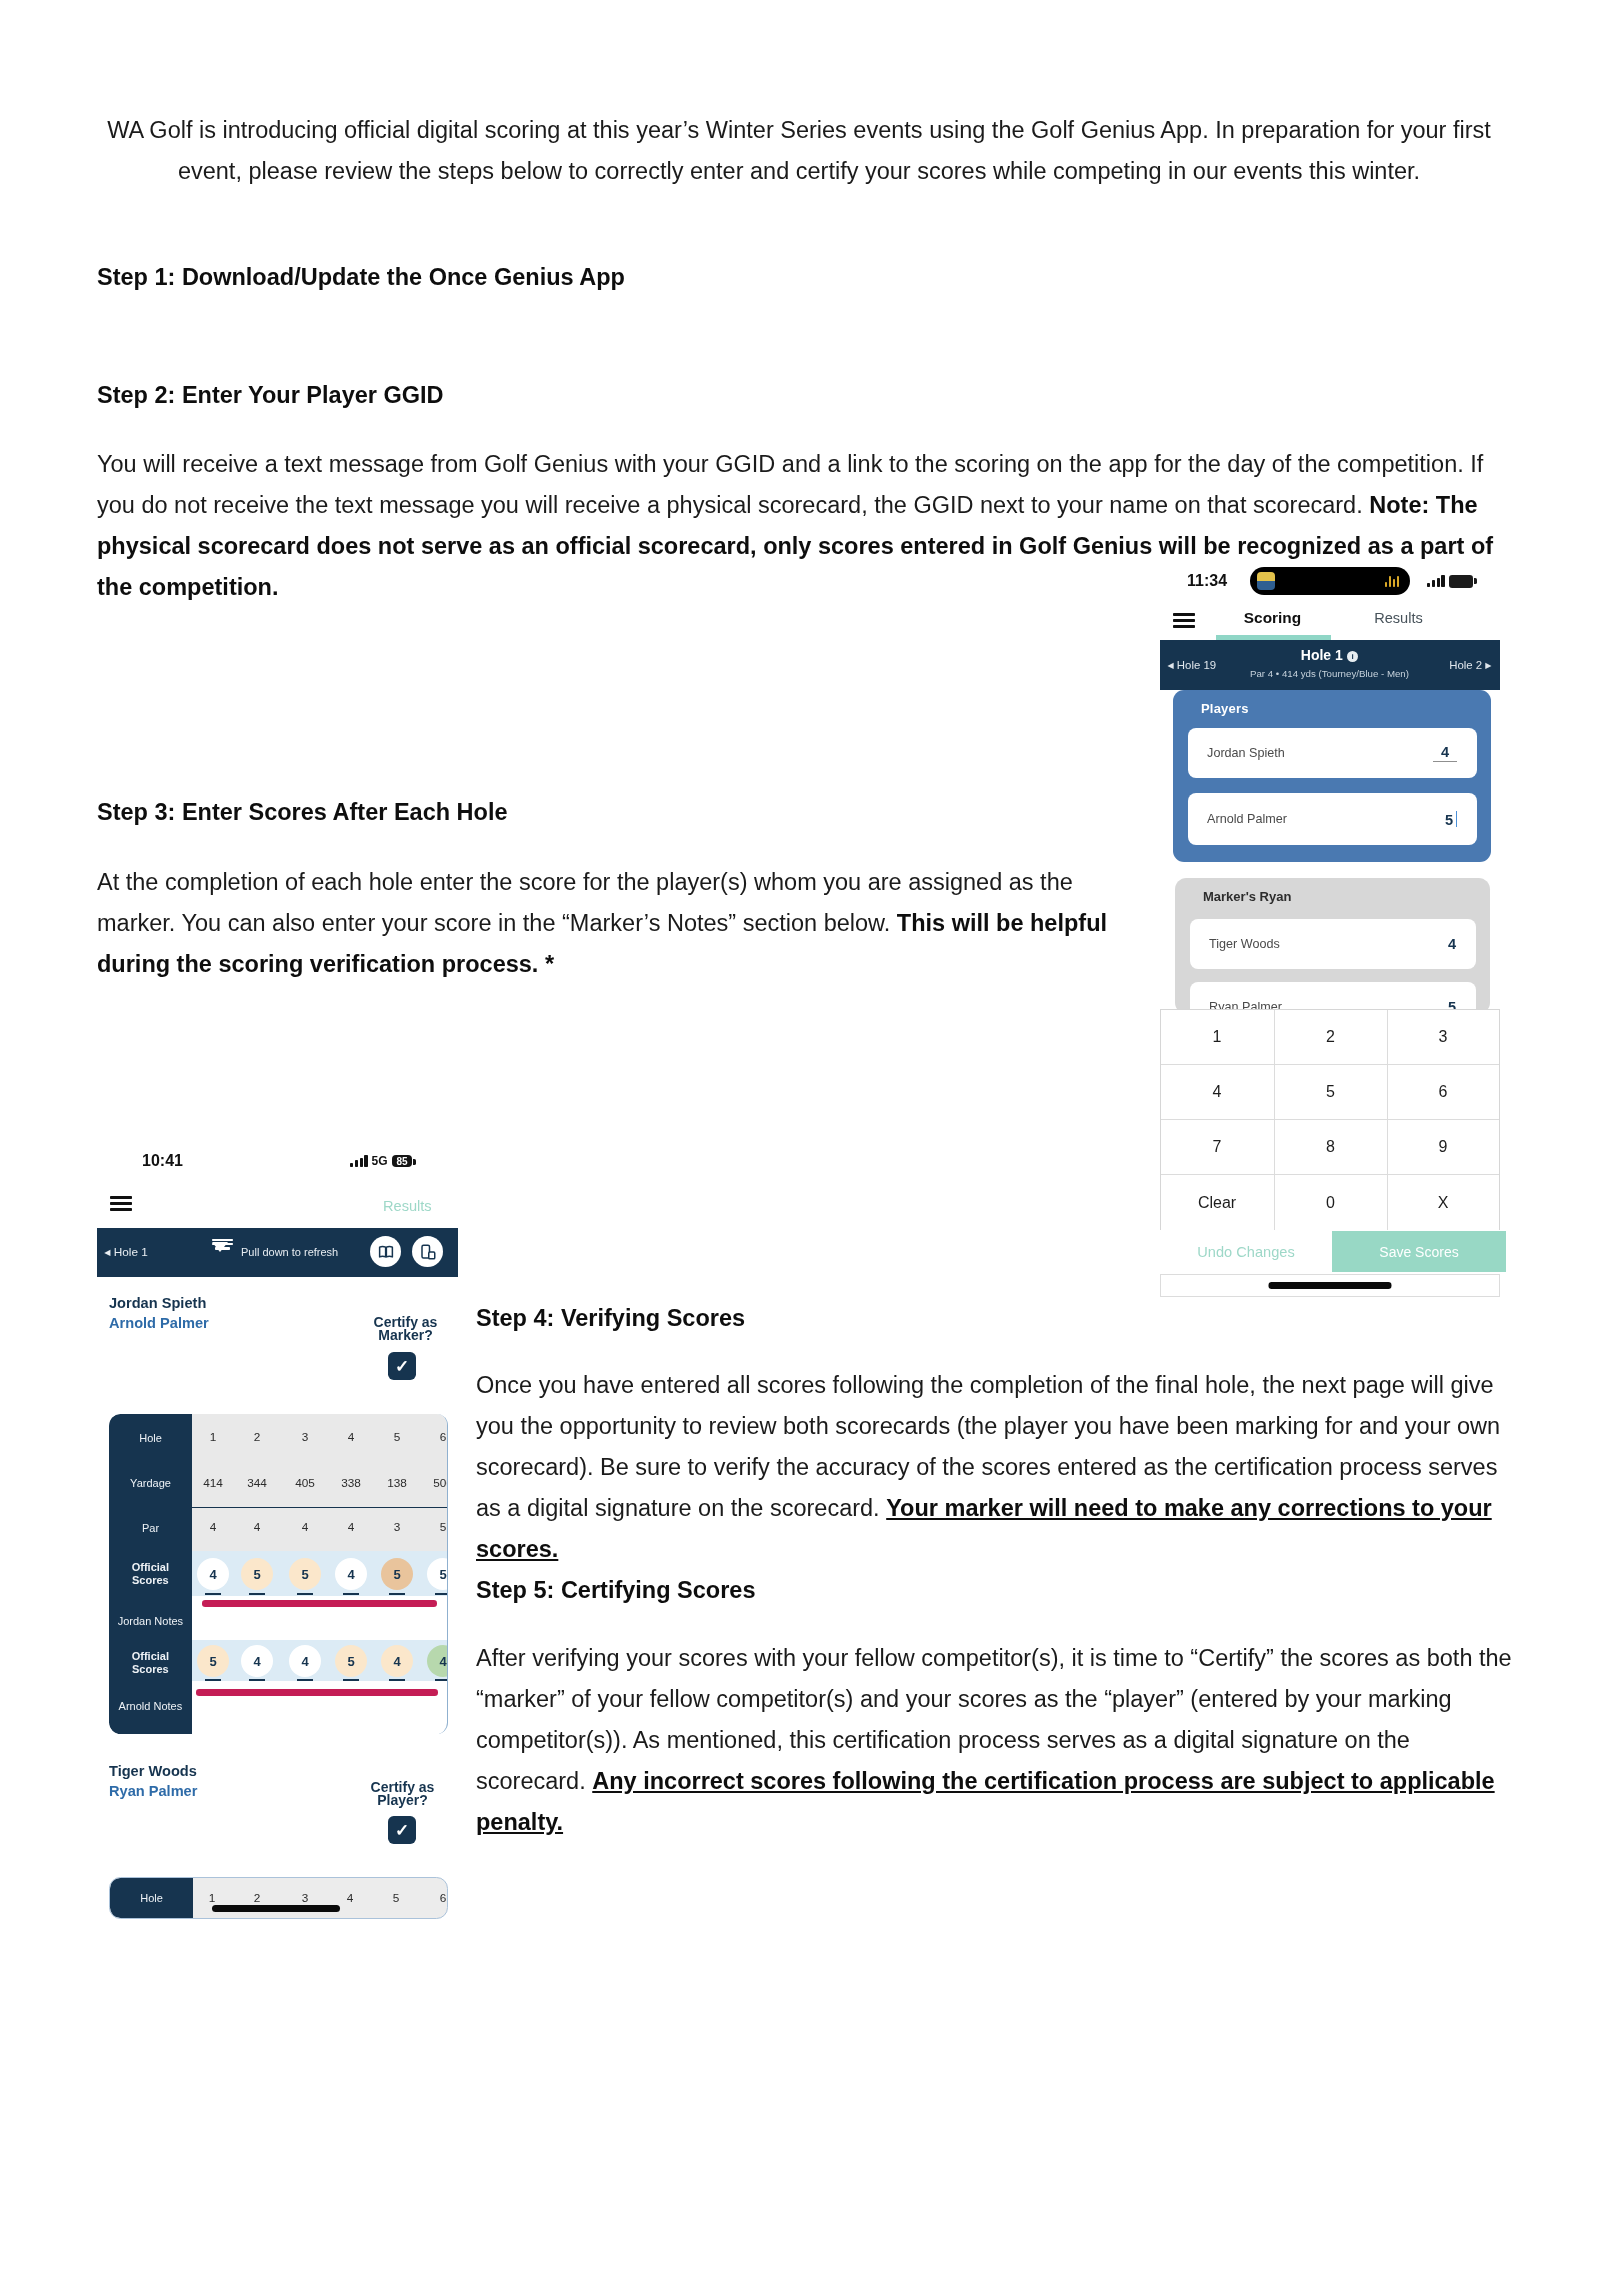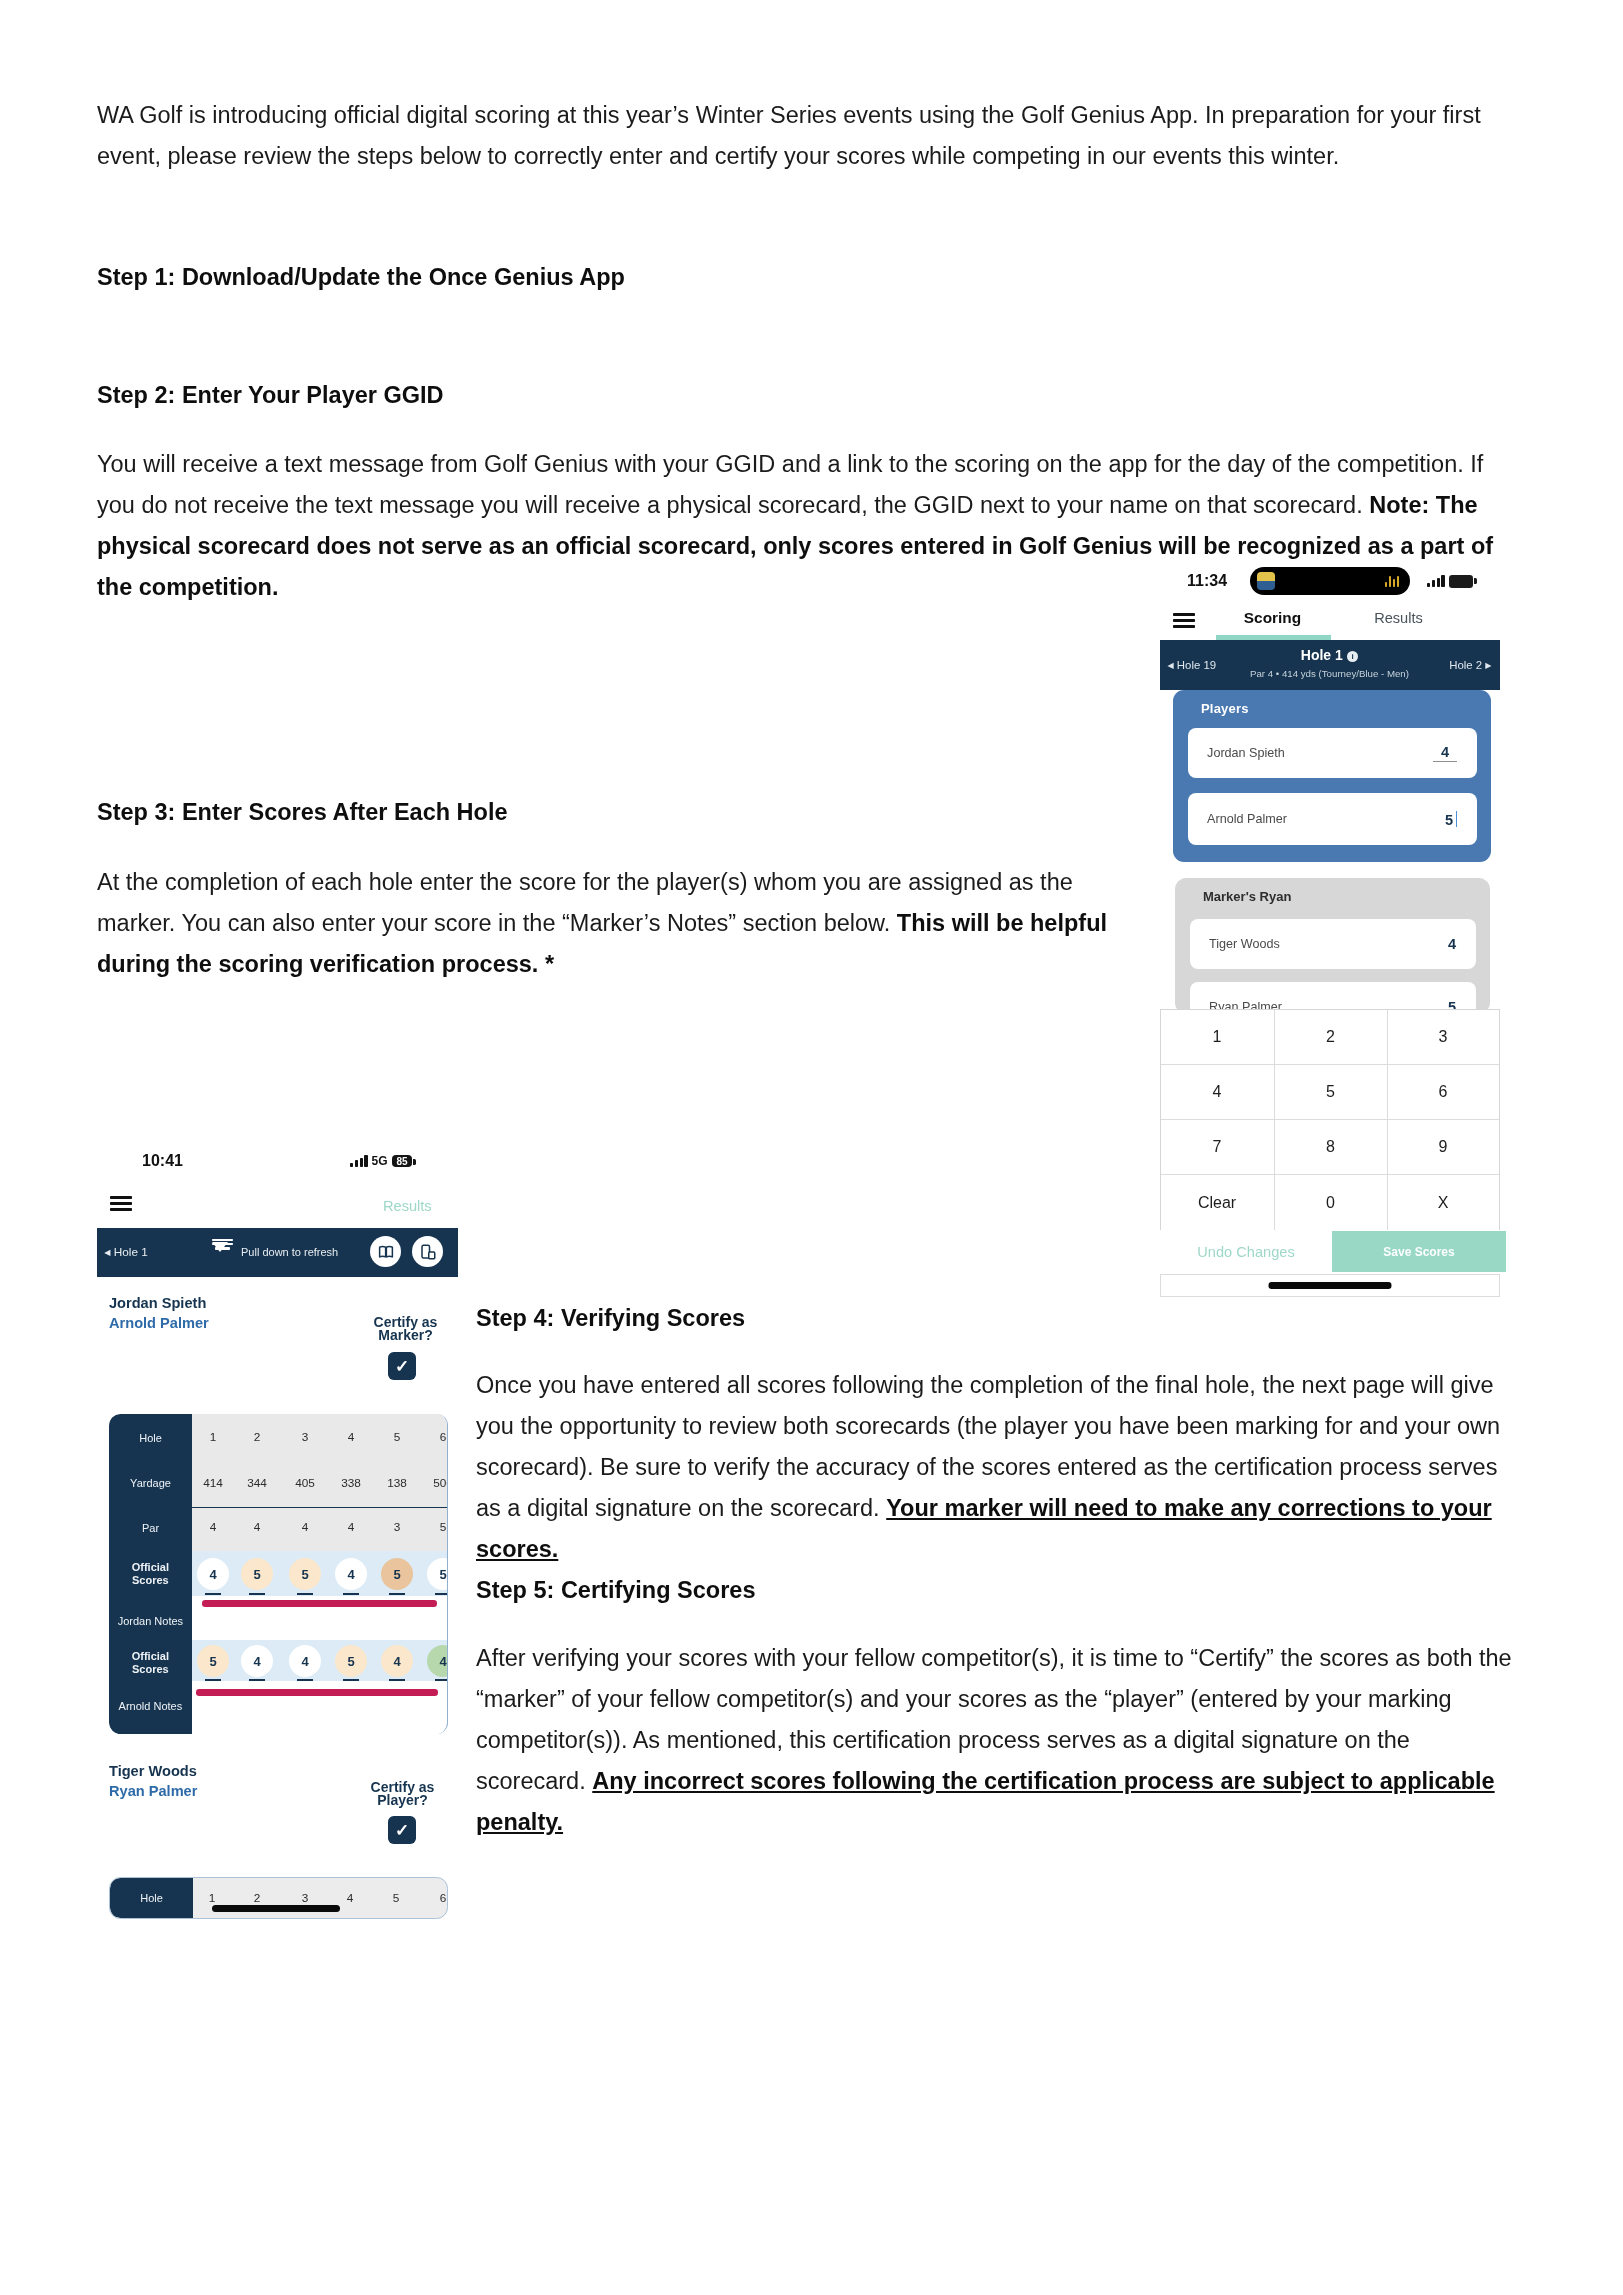--- a/index.html
+++ b/index.html
@@ -63,21 +63,21 @@
   .ph1 .kp{position:absolute;left:6.5px;top:445px;width:340px;height:221px;background:#fff;
         border:0.8px solid #d6d6d6;border-bottom:none;box-sizing:border-box;display:grid;
         grid-template-columns:114px 113px 111px;grid-auto-rows:55px;z-index:3;}
   .kp .k{display:flex;align-items:center;justify-content:center;font-size:16px;color:#1d1d1d;
         border-right:0.8px solid #dcdcdc;border-bottom:0.8px solid #dcdcdc;}
   .kp .k:nth-child(3n){border-right:none;}
   .kp .k:nth-child(n+10){border-bottom:none;}
   .ph1 .undo{position:absolute;left:6.5px;top:667px;width:173px;height:41px;display:flex;align-items:center;
         justify-content:center;color:var(--teal_text,#9ed8c8);font-size:14.6px;z-index:3;}
   .ph1 .save{position:absolute;left:179px;top:667px;width:174px;height:41px;background:var(--teal_button,#98d8c5);
-        color:#fff;font-weight:700;font-size:12px;display:flex;align-items:center;justify-content:center;z-index:3;}
+        color:#fff;font-weight:400;font-size:14px;display:flex;align-items:center;justify-content:center;z-index:3;}
   .ph1 .bbar{position:absolute;left:6.5px;top:710px;width:340px;height:23px;background:#fff;
         border:0.8px solid #dcdcdc;box-sizing:border-box;z-index:3;}
   .ph1 .bbar .hind{top:7.3px;}
   
   .ph2{position:absolute;left:97px;top:1136px;width:364px;height:791px;font-size:13px;}
   .ph2 .time{position:absolute;left:45px;top:16px;font-size:16px;font-weight:700;color:#111;}
   .ph2 .stat{position:absolute;left:253px;top:18px;display:flex;align-items:center;gap:4px;}
   .ph2 .net{font-size:12px;font-weight:600;color:#111;}
   .battpct{background:#151515;color:#fff;font-size:10px;font-weight:600;border-radius:4px;padding:0.8px 4.9px;position:relative;}
   .battpct:after{content:"";position:absolute;right:-3.2px;top:4px;width:2.4px;height:6.5px;background:#151515;border-radius:0 1.6px 1.6px 0;}
@@ -130,21 +130,21 @@
         display:flex;align-items:center;justify-content:center;color:#eef2f6;font-size:11px;border-radius:9.7px 0 0 9.7px;}
   .mt .num{top:50%;transform:translateY(-50%);}
   .mt .home{position:absolute;left:102px;top:27px;width:128px;height:7.3px;border-radius:4px;background:#0a0a0a;}
   svg{display:block;}
 </style>
 </head>
 <body>
 
 <div class="page">
 
-  <p class="doc-p" style="left:97px;top:71px;width:1404px;">WA Golf is introducing official digital scoring at this year’s Winter Series events using the Golf Genius App. In preparation for your first event, please review the steps below to correctly enter and certify your scores while competing in our events this winter.</p>
+  <p class="doc-p" style="left:97px;top:86px;width:1404px;text-align:center;">WA Golf is introducing official digital scoring at this year’s Winter Series events using the Golf Genius App. In preparation for your first event, please review the steps below to correctly enter and certify your scores while competing in our events this winter.</p>
 
   <h2 class="doc-h" style="left:97px;top:244px;">Step 1: Download/Update the Once Genius App</h2>
 
   <h2 class="doc-h" style="left:97px;top:362px;">Step 2: Enter Your Player GGID</h2>
   <p class="doc-p" style="left:97px;top:420px;width:1416px;"><span>You will receive a text message from Golf Genius with your GGID and a link to the scoring on the app for the day of the competition. If you do not receive the text message you will receive a physical scorecard, the GGID next to your name on that scorecard. </span><b>Note: The physical scorecard does not serve as an official scorecard, only scores entered in Golf Genius will be recognized as a part of the competition.</b></p>
 
   <h2 class="doc-h" style="left:97px;top:779px;">Step 3: Enter Scores After Each Hole</h2>
   <p class="doc-p" style="left:97px;top:838px;width:1027px;"><span>At the completion of each hole enter the score for the player(s) whom you are assigned as the marker. You can also enter your score in the “Marker’s Notes” section below. </span><b>This will be helpful during the scoring verification process. *</b></p>
 
   <h2 class="doc-h" style="left:476px;top:1285px;">Step 4: Verifying Scores</h2>

